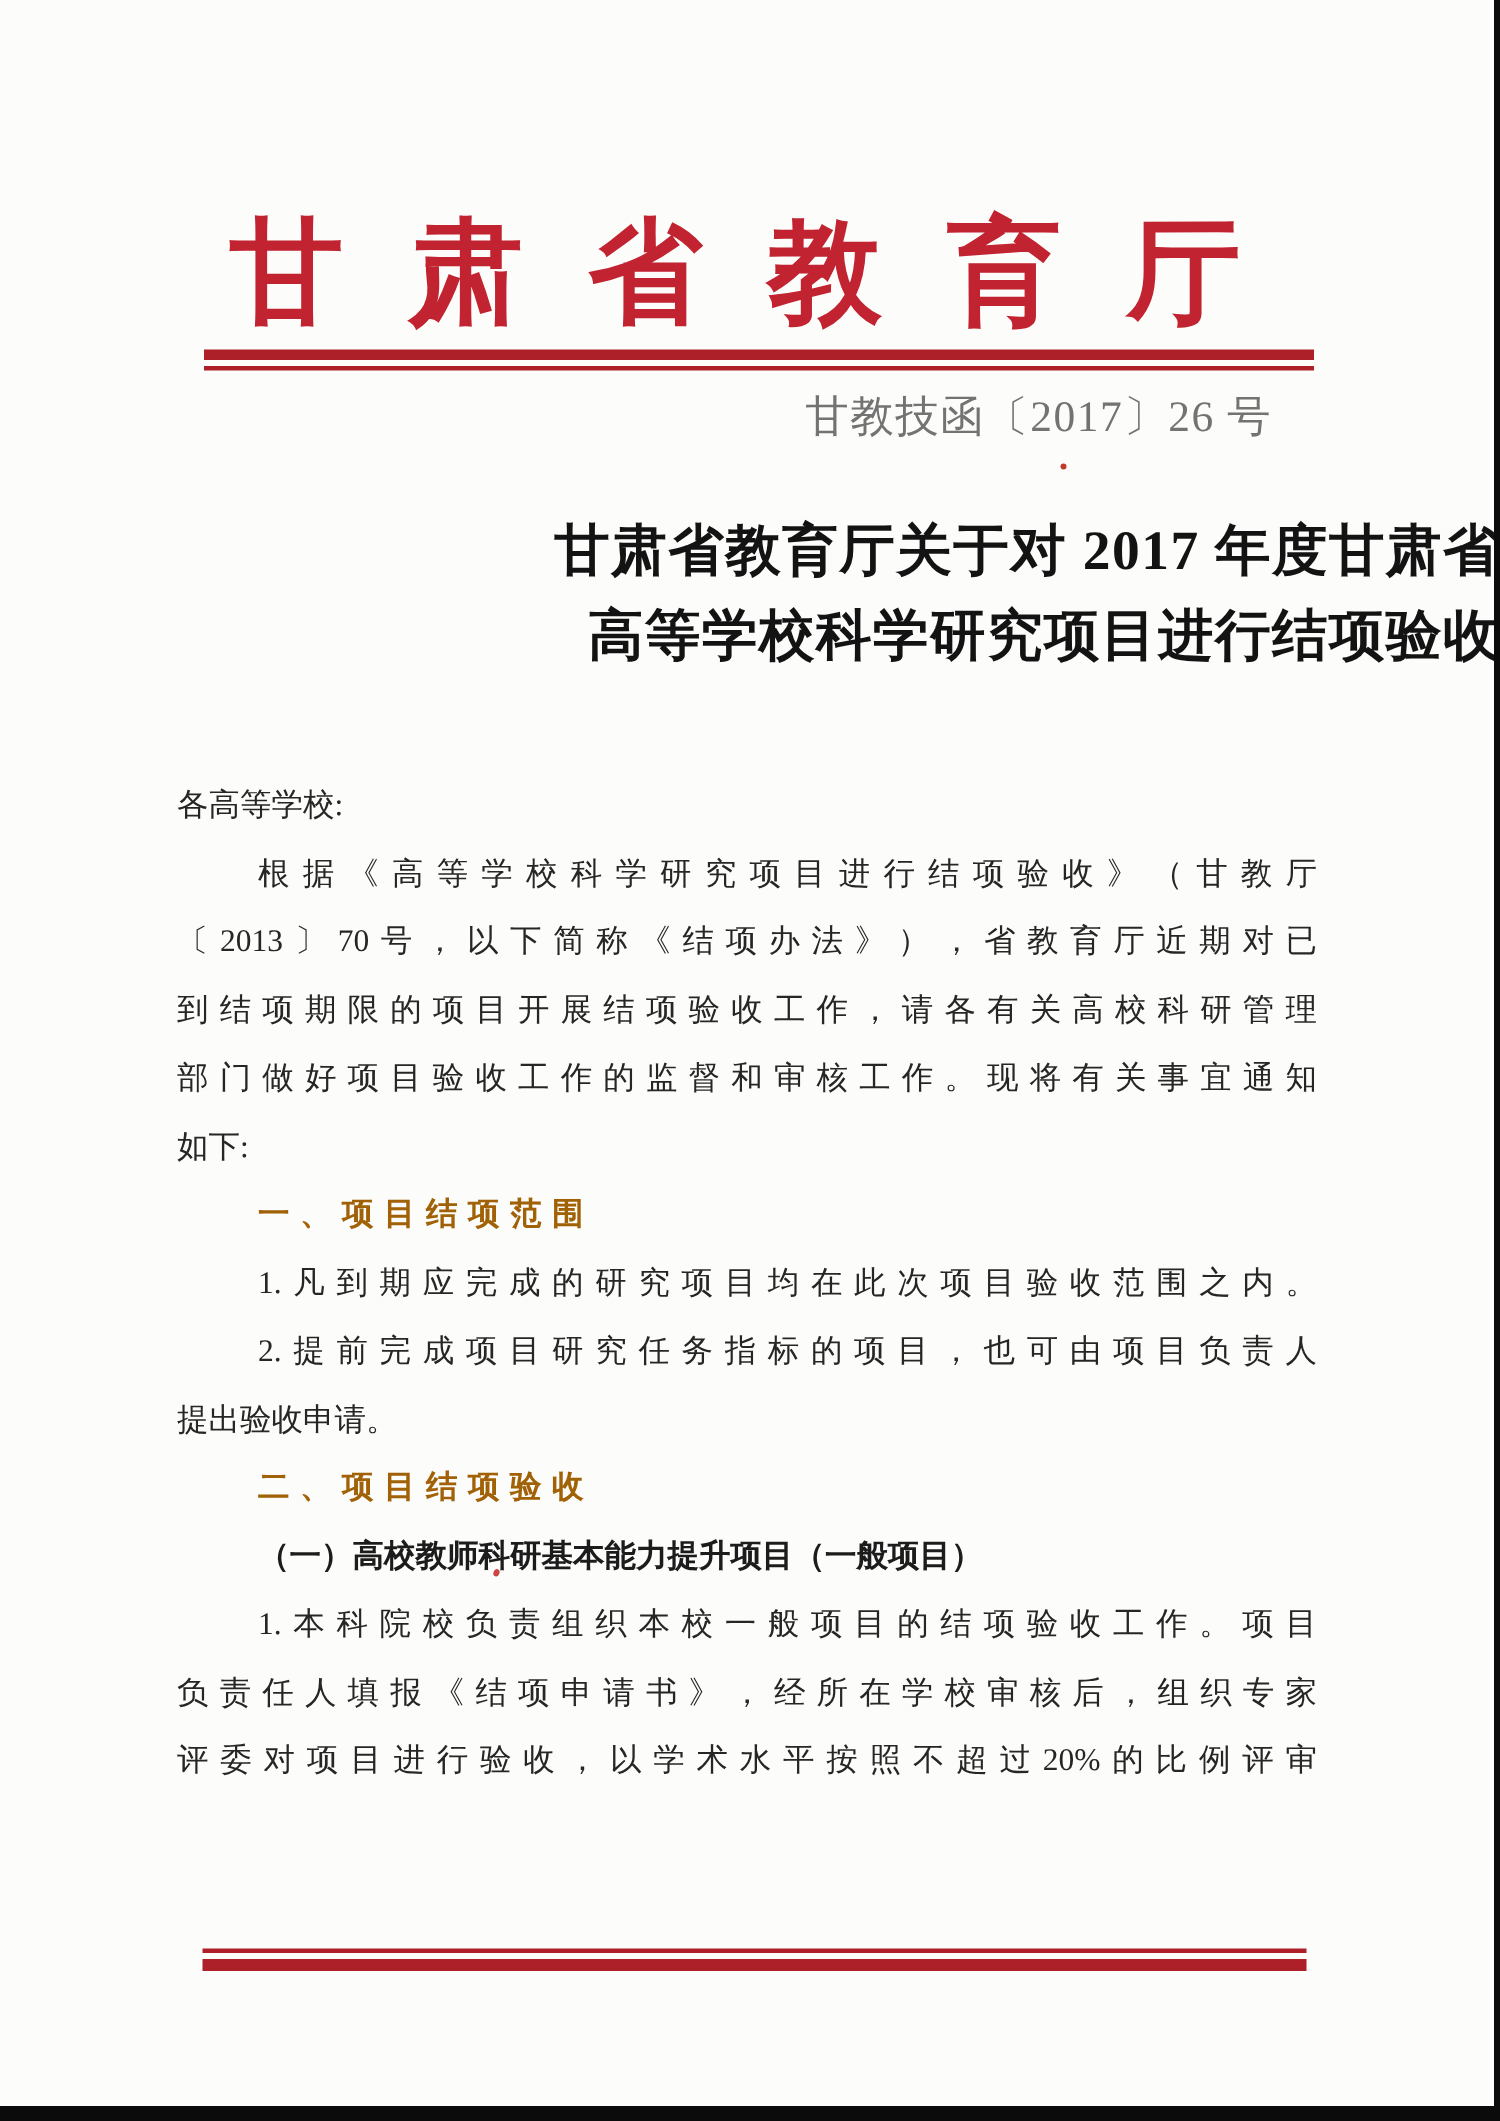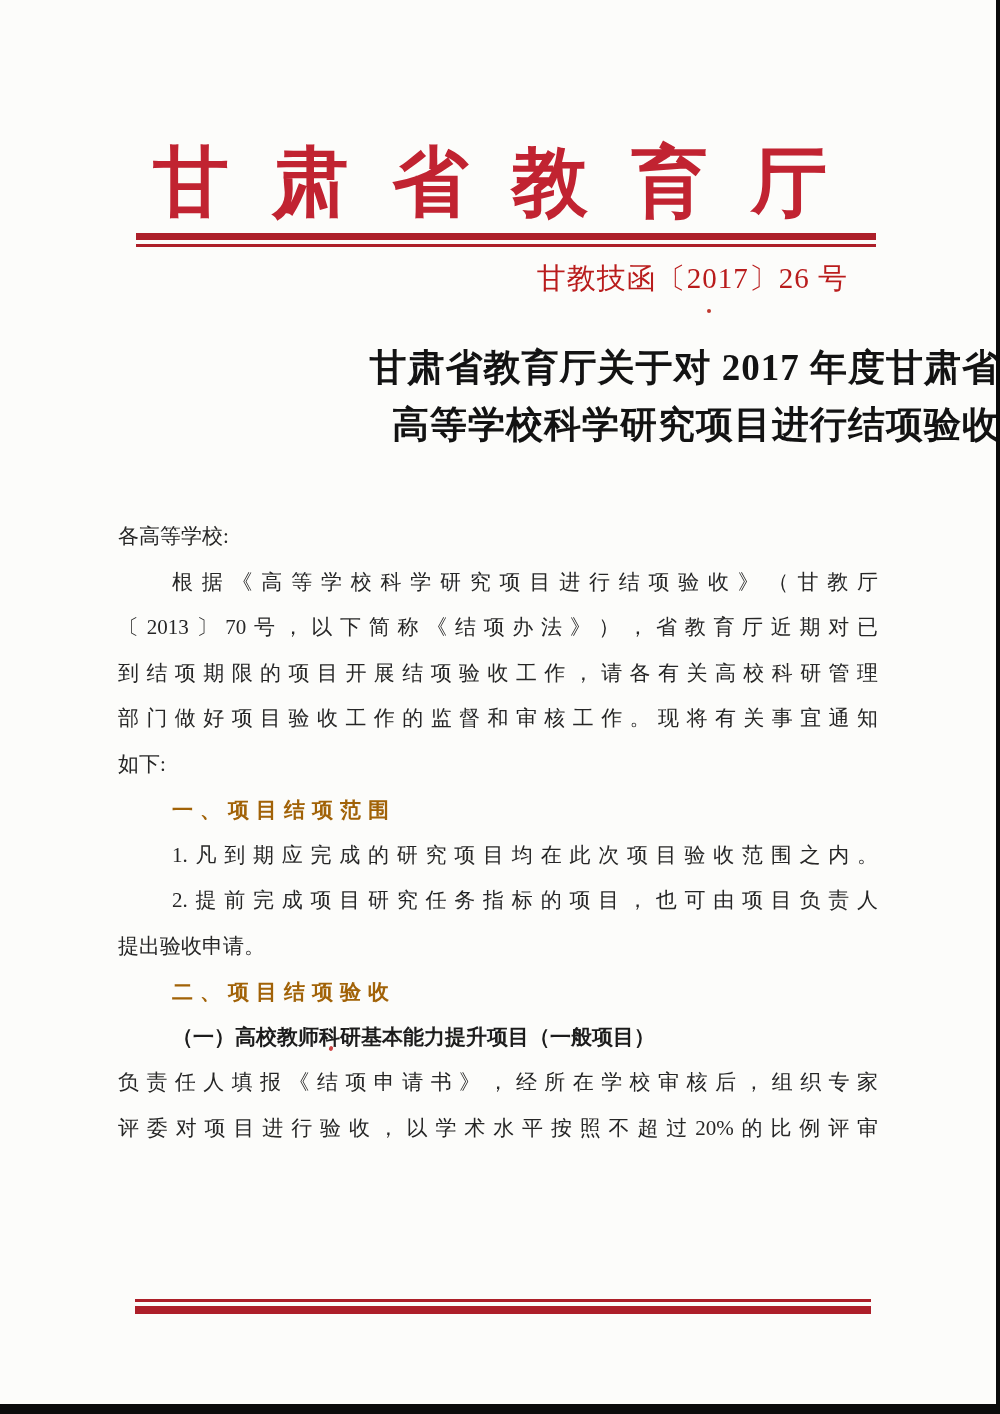--- a/index.html
+++ b/index.html
@@ -30,21 +30,21 @@
     border-top:7px solid #ad1f29;border-bottom:3px solid #ad1f29;
   }
   .rule-bottom{
     position:absolute;left:135px;top:1299px;width:736px;height:4px;
     border-top:3px solid #ad1f29;border-bottom:8px solid #ad1f29;
   }
 
   
   .doc-number{
     position:absolute;left:0;top:261px;width:848px;
-    text-align:right;font-size:29px;line-height:34px;color:#b91c1c;
+    text-align:right;font-size:29px;line-height:34px;color:#737373;
     letter-spacing:1px;
   }
 
   
   .doc-title{
     position:absolute;left:0;top:339px;width:100%;
     text-align:right;font-size:37px;line-height:57px;
     font-weight:700;color:#131313;letter-spacing:1px;
   }
 
@@ -95,20 +95,21 @@
     <div class="line jf">〔2013〕70号，以下简称《结项办法》），省教育厅近期对已</div>
     <div class="line jf">到结项期限的项目开展结项验收工作，请各有关高校科研管理</div>
     <div class="line jf">部门做好项目验收工作的监督和审核工作。现将有关事宜通知</div>
     <div class="line">如下:</div>
     <div class="line ind h">一、项目结项范围</div>
     <div class="line ind jf">1.凡到期应完成的研究项目均在此次项目验收范围之内。</div>
     <div class="line ind jf">2.提前完成项目研究任务指标的项目，也可由项目负责人</div>
     <div class="line">提出验收申请。</div>
     <div class="line ind h">二、项目结项验收</div>
     <div class="line ind b">（一）高校教师科研基本能力提升项目（一般项目）</div>
+    <div class="line ind jf">1.本科院校负责组织本校一般项目的结项验收工作。项目</div>
     <div class="line jf">负责任人填报《结项申请书》，经所在学校审核后，组织专家</div>
     <div class="line jf">评委对项目进行验收，以学术水平按照不超过20%的比例评审</div>
   </div>
 
   <div class="rule-bottom"></div>
 
   <div class="speck-1"></div>
   <div class="speck-2"></div>
 
   <div class="edge-bottom"></div>

